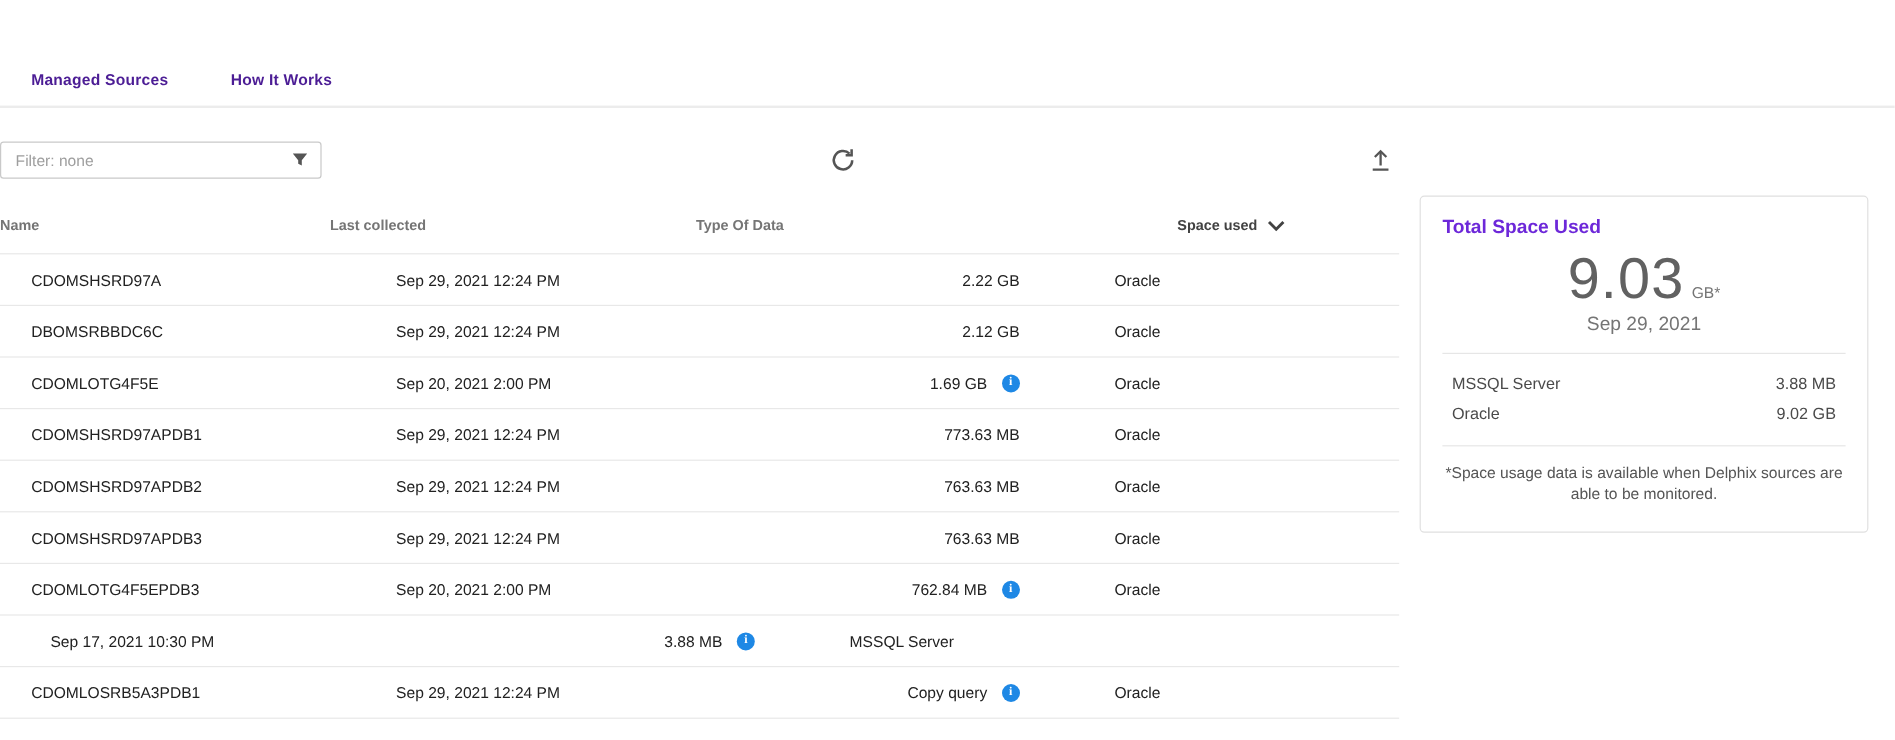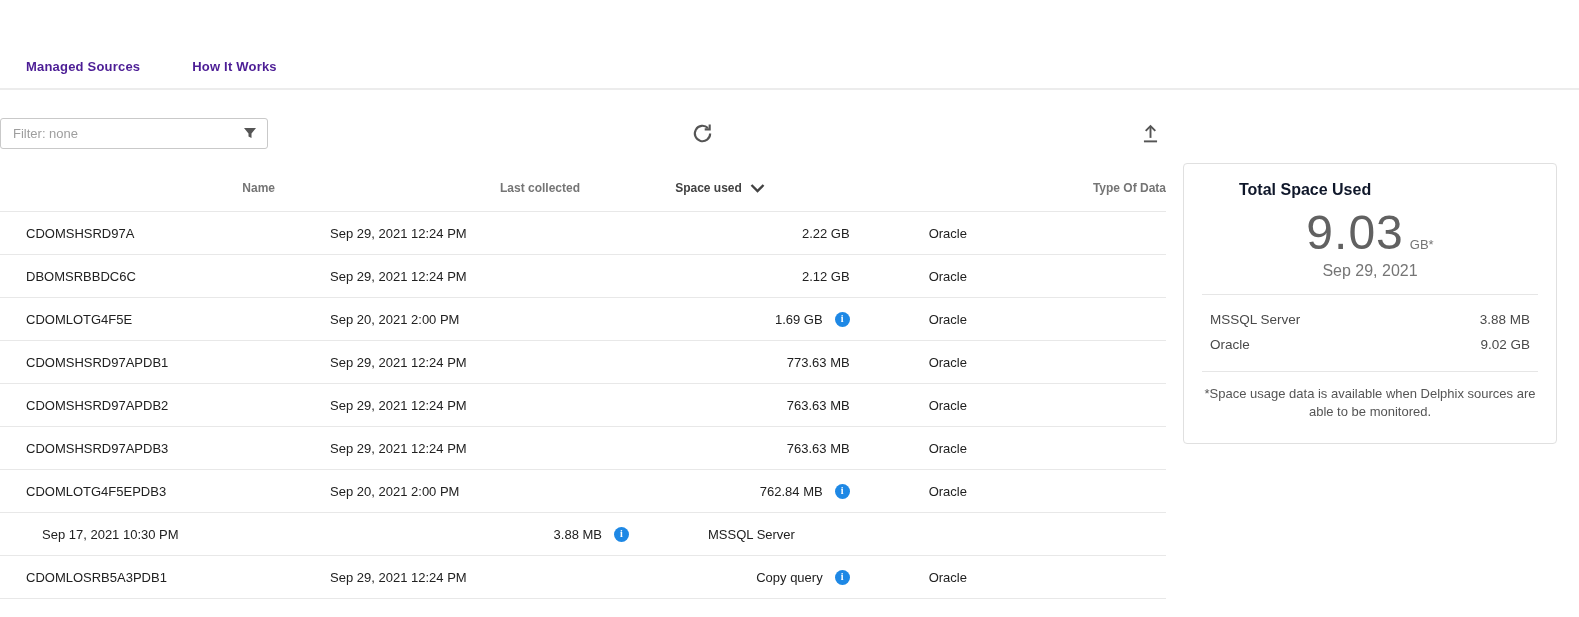--- a/index.html
+++ b/index.html
@@ -54,21 +54,21 @@
     background: none; border: none; cursor: pointer;
     width: 26px; height: 26px; display: flex; align-items: center; justify-content: center;
     padding: 0;
   }
 
   
   .table { position: absolute; left: 0; top: 165px; width: 1166px; }
   .thead { display: flex; height: 46px; align-items: center; }
   .th {
     font-size: 12px; font-weight: 700; color: #757575;
-    text-align: right;
+    text-align: left;
   }
   .th-name { width: 275px; }
   .th-collected { width: 305px; }
   .th-space { width: 280px; display: flex; align-items: center; justify-content: center; gap: 8px; color: #424242; cursor: pointer; }
   .th-type { width: 306px; }
   .sort-chevron { display: inline-block; }
 
   .trow {
     display: flex; height: 43px; align-items: center;
     border-top: 1px solid #e8e8e8;
@@ -88,21 +88,21 @@
     display: inline-flex; align-items: center; justify-content: center;
     line-height: 1; cursor: pointer; flex: 0 0 15px;
   }
 
   
   .panel {
     position: absolute; left: 1183px; top: 163px; width: 374px; height: 281px;
     border: 1px solid #e0e0e0; border-radius: 4px;
     background: #ffffff; padding: 17px 18px;
   }
-  .panel-title { font-size: 16px; font-weight: 700; color: #0f172a; margin-left: 37px; }
+  .panel-title { font-size: 16px; font-weight: 700; color: #6d28d9; }
   .panel-total { text-align: center; margin-top: 6px; }
   .total-value { font-size: 48px; color: #616161; letter-spacing: 1px; }
   .total-unit { font-size: 13px; color: #757575; margin-left: 6px; }
   .panel-date { text-align: center; font-size: 16px; color: #757575; margin-top: 2px; }
   .panel-divider { border-top: 1px solid #e6e6e6; margin-top: 14px; }
   .breakdown { margin-top: 12px; }
   .breakdown-row {
     display: flex; justify-content: space-between; align-items: center;
     padding: 0 8px; height: 25px;
   }
@@ -143,27 +143,27 @@
         <path d="M6.5 9 L12 3.5 L17.5 9" fill="none" stroke="#555555" stroke-width="2.2"></path>
         <path d="M4.5 21 h15" fill="none" stroke="#555555" stroke-width="2.2"></path>
       </svg>
     </button>
   </div>
 
   <div class="table">
     <div class="thead">
       <div class="th th-name">Name</div>
       <div class="th th-collected">Last collected</div>
+      <div class="th th-type">Type Of Data</div>
       <div class="th th-space">
         <span>Space used</span>
         <svg class="sort-chevron" width="15" height="9" viewBox="0 0 15 9">
           <polyline points="1.5,1 7.5,7 13.5,1" fill="none" stroke="#424242" stroke-width="2.4"></polyline>
         </svg>
       </div>
-      <div class="th th-type">Type Of Data</div>
     </div>
     <div id="table-body">
     <div class="trow">
       <div class="td td-name">CDOMSHSRD97A</div>
       <div class="td td-collected">Sep 29, 2021 12:24 PM</div>
       <div class="td td-space">
         <span class="space-value">2.22 GB</span>
 
       </div>
       <div class="td td-type">Oracle</div>

